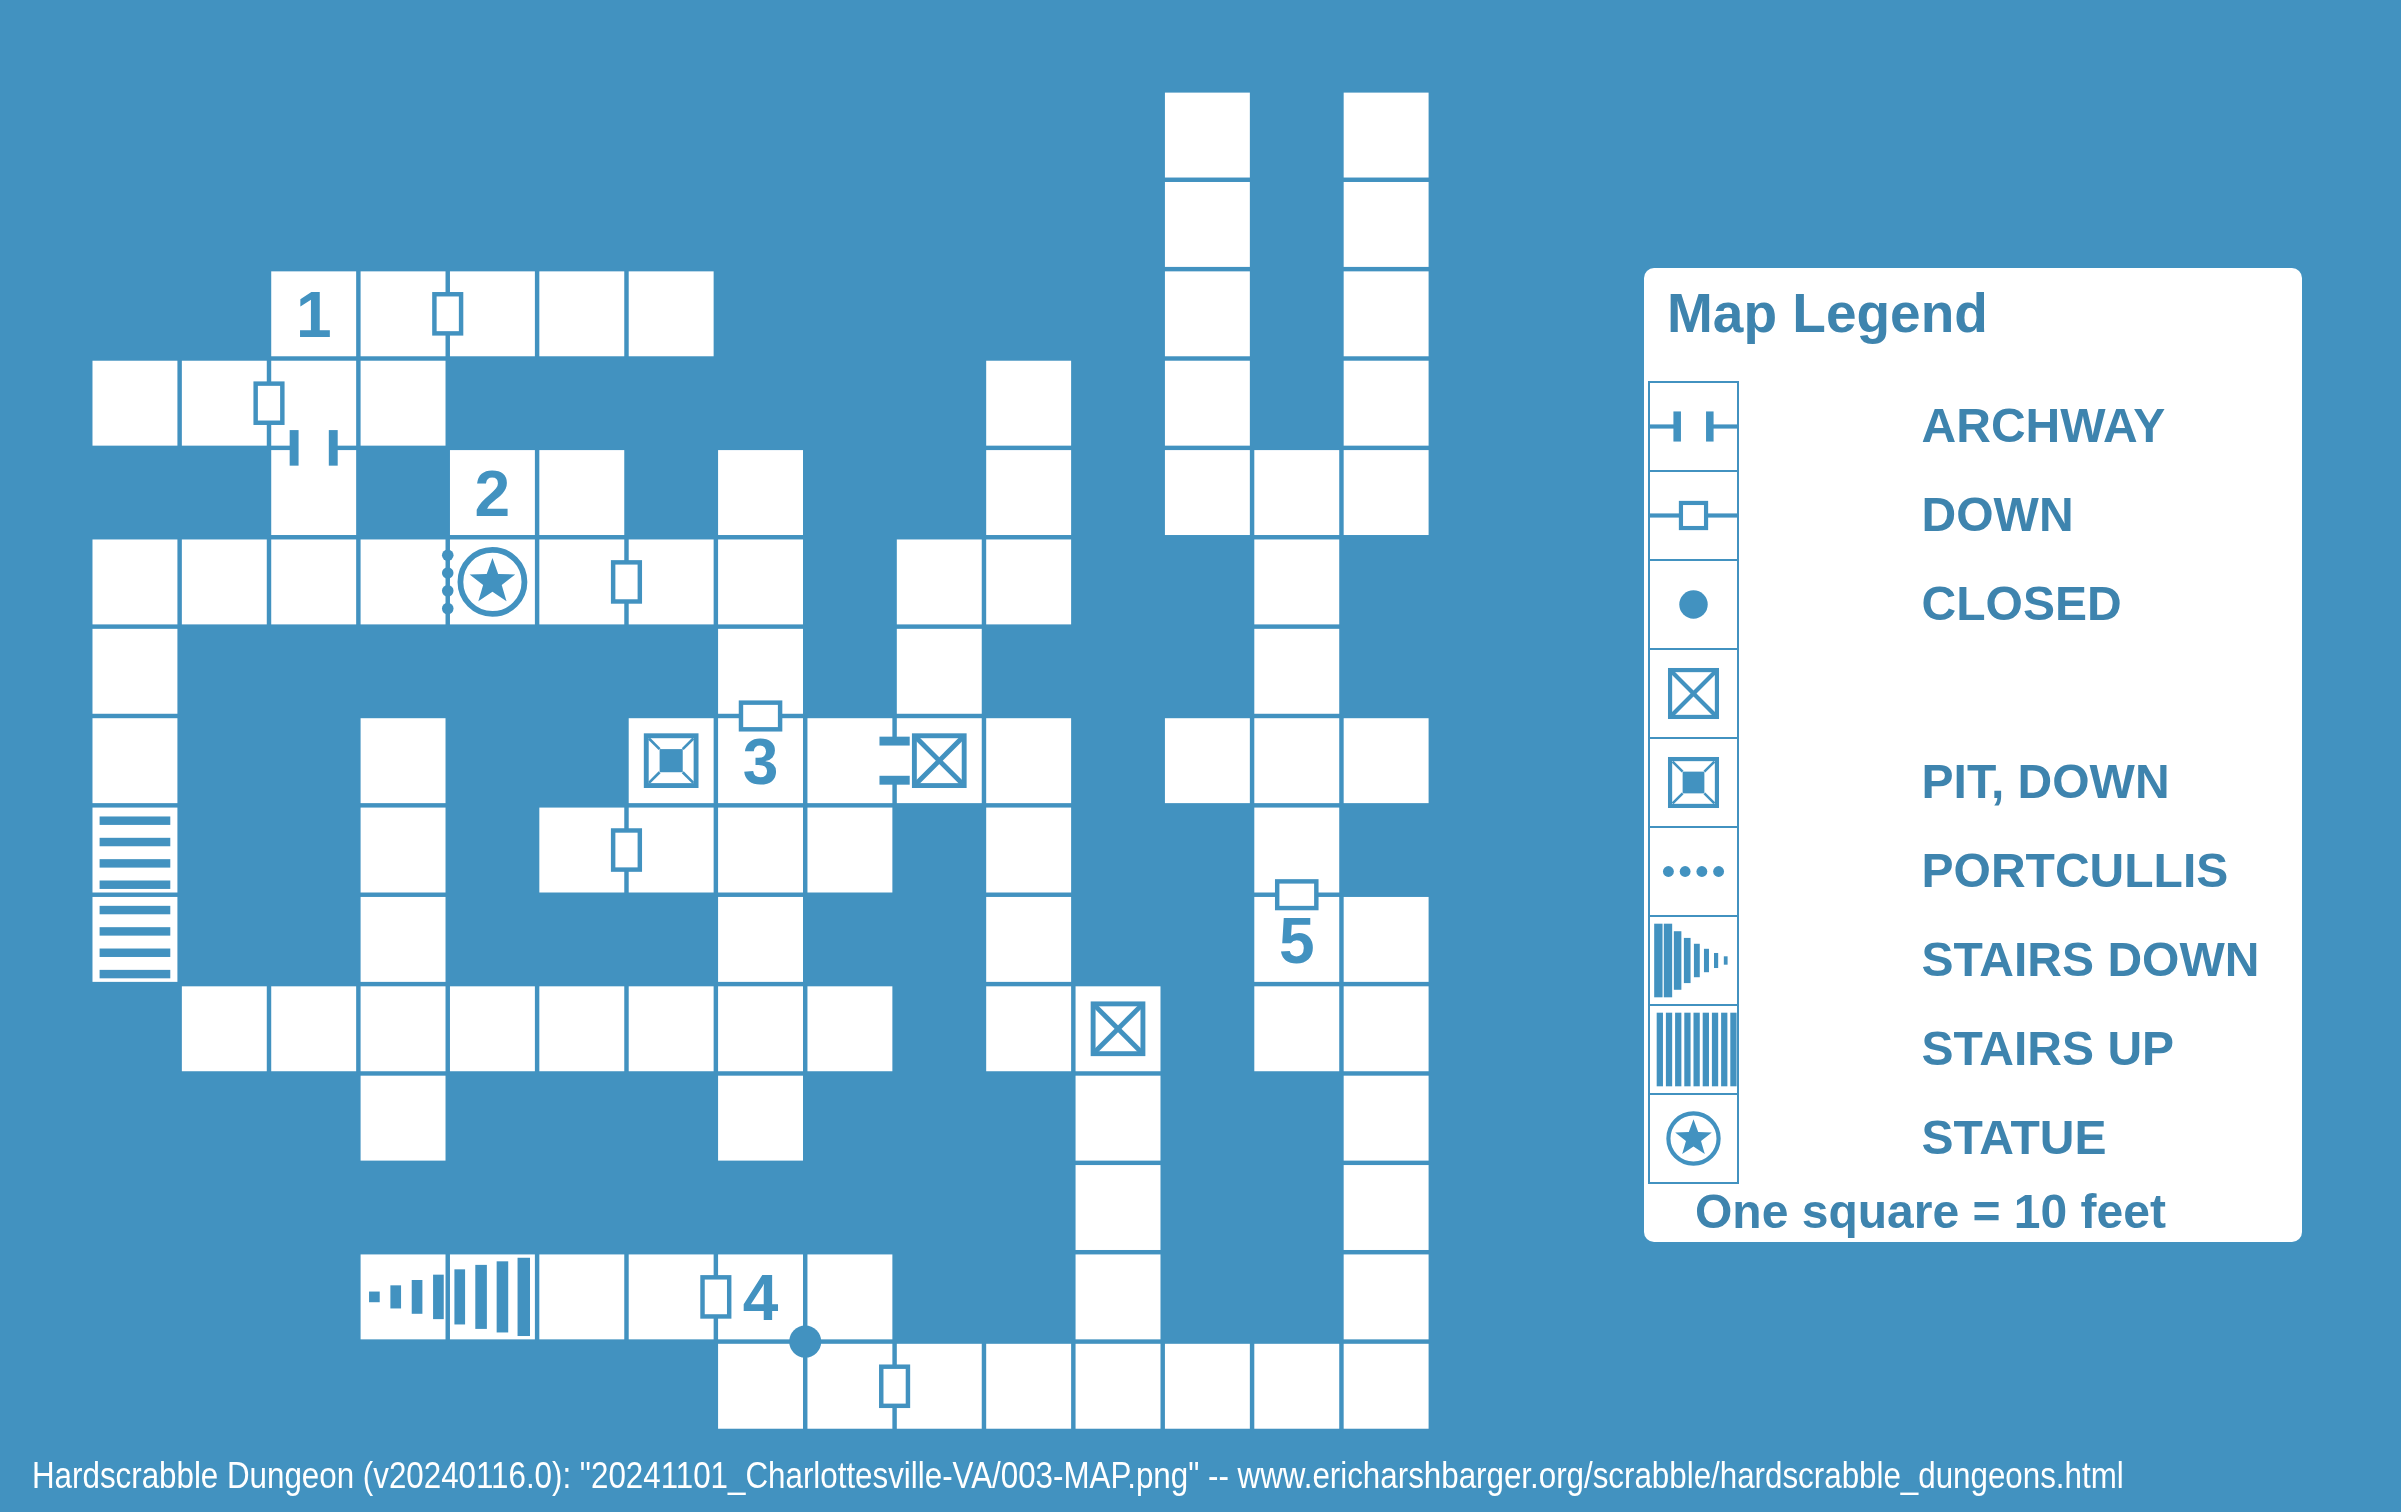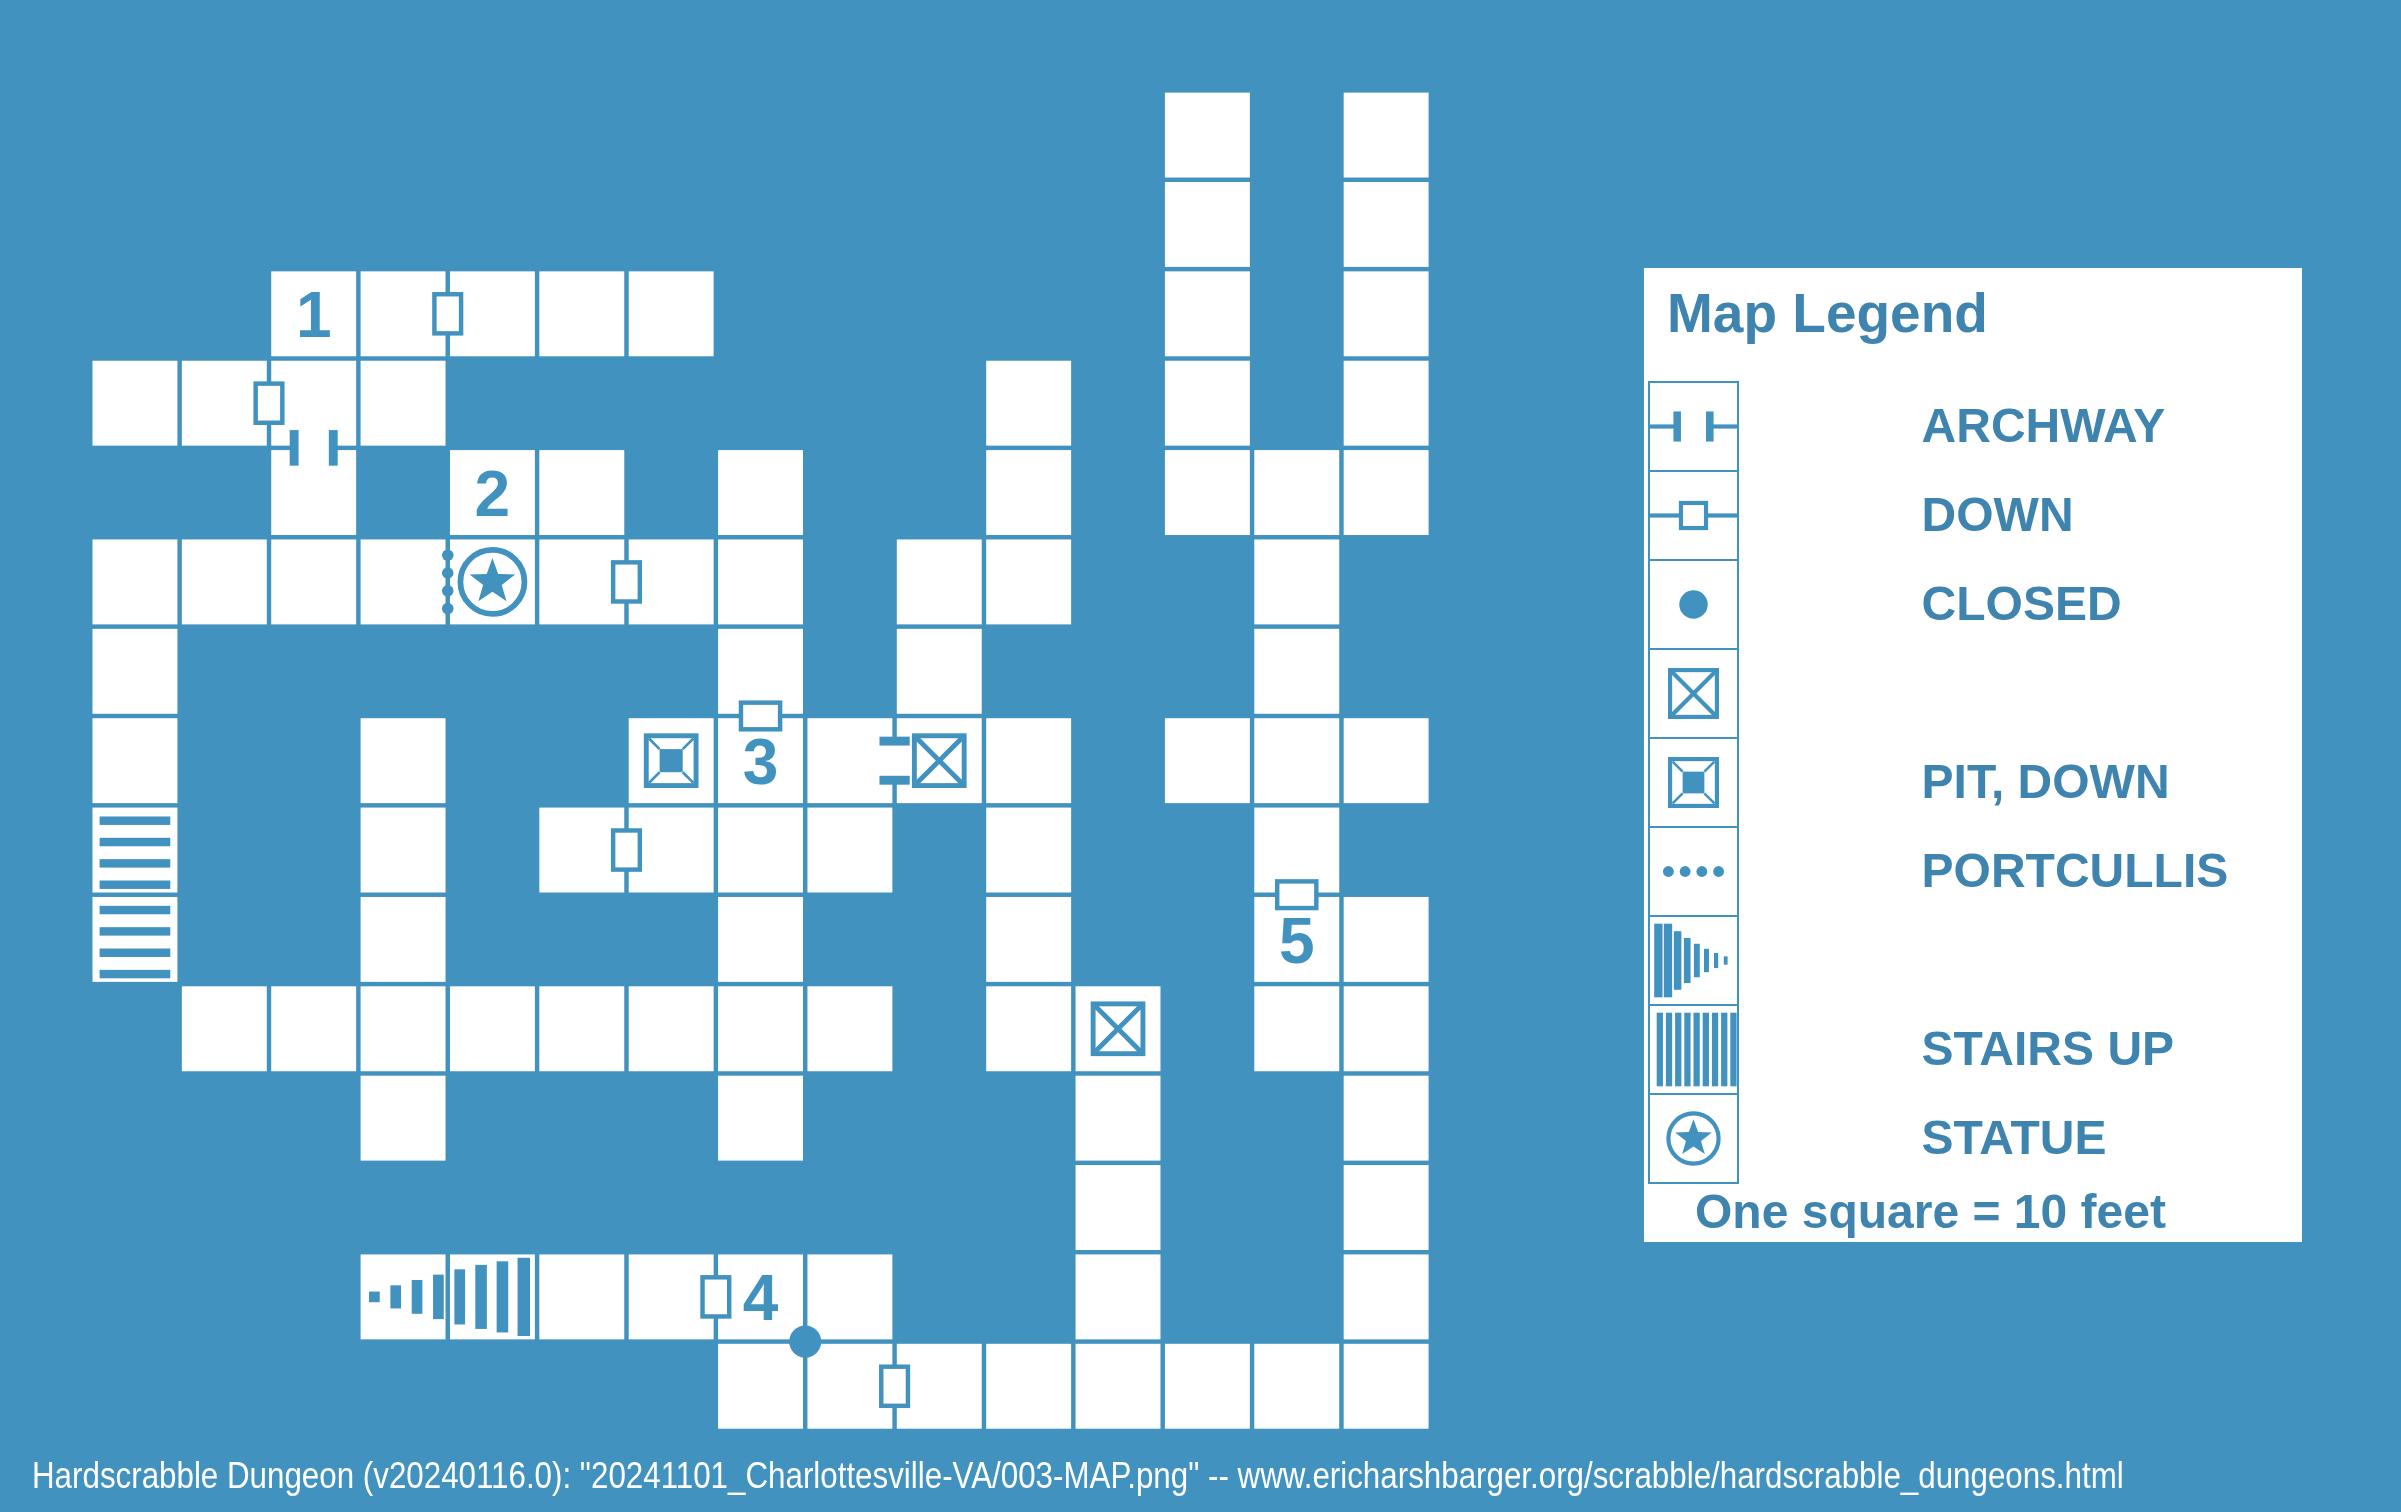--- a/index.html
+++ b/index.html
@@ -1,19 +1,19 @@
 <!DOCTYPE html>
 <html style="font-size:14.2px"><head>
 <meta charset="utf-8">
 <style>
   html,body{margin:0;padding:0;background:#4292c0;}
   .stage{position:relative;width:2401px;height:1512px;background:#4292c0;overflow:hidden;
          font-family:"Liberation Sans", sans-serif;}
   #map-svg{position:absolute;left:0;top:0;}
-  .legend{position:absolute;left:1644px;top:268px;width:658px;height:974px;background:#ffffff;}
+  .legend{position:absolute;left:1644px;top:268px;width:658px;height:974px;background:#ffffff;border-radius:10px;}
   .legend h2{position:absolute;left:23px;top:12.5px;margin:0;font-size:55px;font-weight:bold;color:#3e84ae;}
   .legend ul{position:absolute;left:3.6px;top:113px;margin:0;padding:0;list-style:none;}
   .legend li{display:flex;align-items:center;height:89px;}
   .legend .icon-box{width:87px;height:87px;border:2.7px solid #4292c0;background:#fff;flex:0 0 auto;
                     margin-bottom:-2.7px;display:block;}
   .legend .icon-box svg{display:block;width:87px;height:87px;}
   .legend .item-label{margin-left:183px;font-size:48px;font-weight:bold;color:#3e84ae;white-space:nowrap;text-align:center;}
   .scale-note{position:absolute;left:23px;top:916px;font-size:48px;font-weight:bold;color:#3e84ae;margin-left:28px;}
   .caption{position:absolute;left:32px;top:1455px;color:#ffffff;font-size:36px;white-space:nowrap;
            transform:scaleX(0.87);transform-origin:left center;}
@@ -268,20 +268,21 @@
               <rect x="5" y="8" width="10" height="88" fill="#4292c0"></rect>
               <rect x="16.5" y="8" width="10" height="88" fill="#4292c0"></rect>
               <rect x="28.5" y="17" width="9" height="70" fill="#4292c0"></rect>
               <rect x="40.5" y="25" width="8" height="54" fill="#4292c0"></rect>
               <rect x="52.5" y="32" width="7" height="40" fill="#4292c0"></rect>
               <rect x="64.5" y="38" width="6" height="28" fill="#4292c0"></rect>
               <rect x="76.5" y="43" width="5" height="18" fill="#4292c0"></rect>
               <rect x="88.25" y="47" width="4.5" height="10" fill="#4292c0"></rect>
             </svg>
           </span>
+          <span class="item-label">STAIRS DOWN</span>
         </li>
         <li>
           <span class="icon-box">
             <svg viewBox="0 0 104 104">
               <rect x="8" y="8" width="7.5" height="88" fill="#4292c0"></rect>
               <rect x="19" y="8" width="7.5" height="88" fill="#4292c0"></rect>
               <rect x="30" y="8" width="7.5" height="88" fill="#4292c0"></rect>
               <rect x="41" y="8" width="7.5" height="88" fill="#4292c0"></rect>
               <rect x="52" y="8" width="7.5" height="88" fill="#4292c0"></rect>
               <rect x="63" y="8" width="7.5" height="88" fill="#4292c0"></rect>

